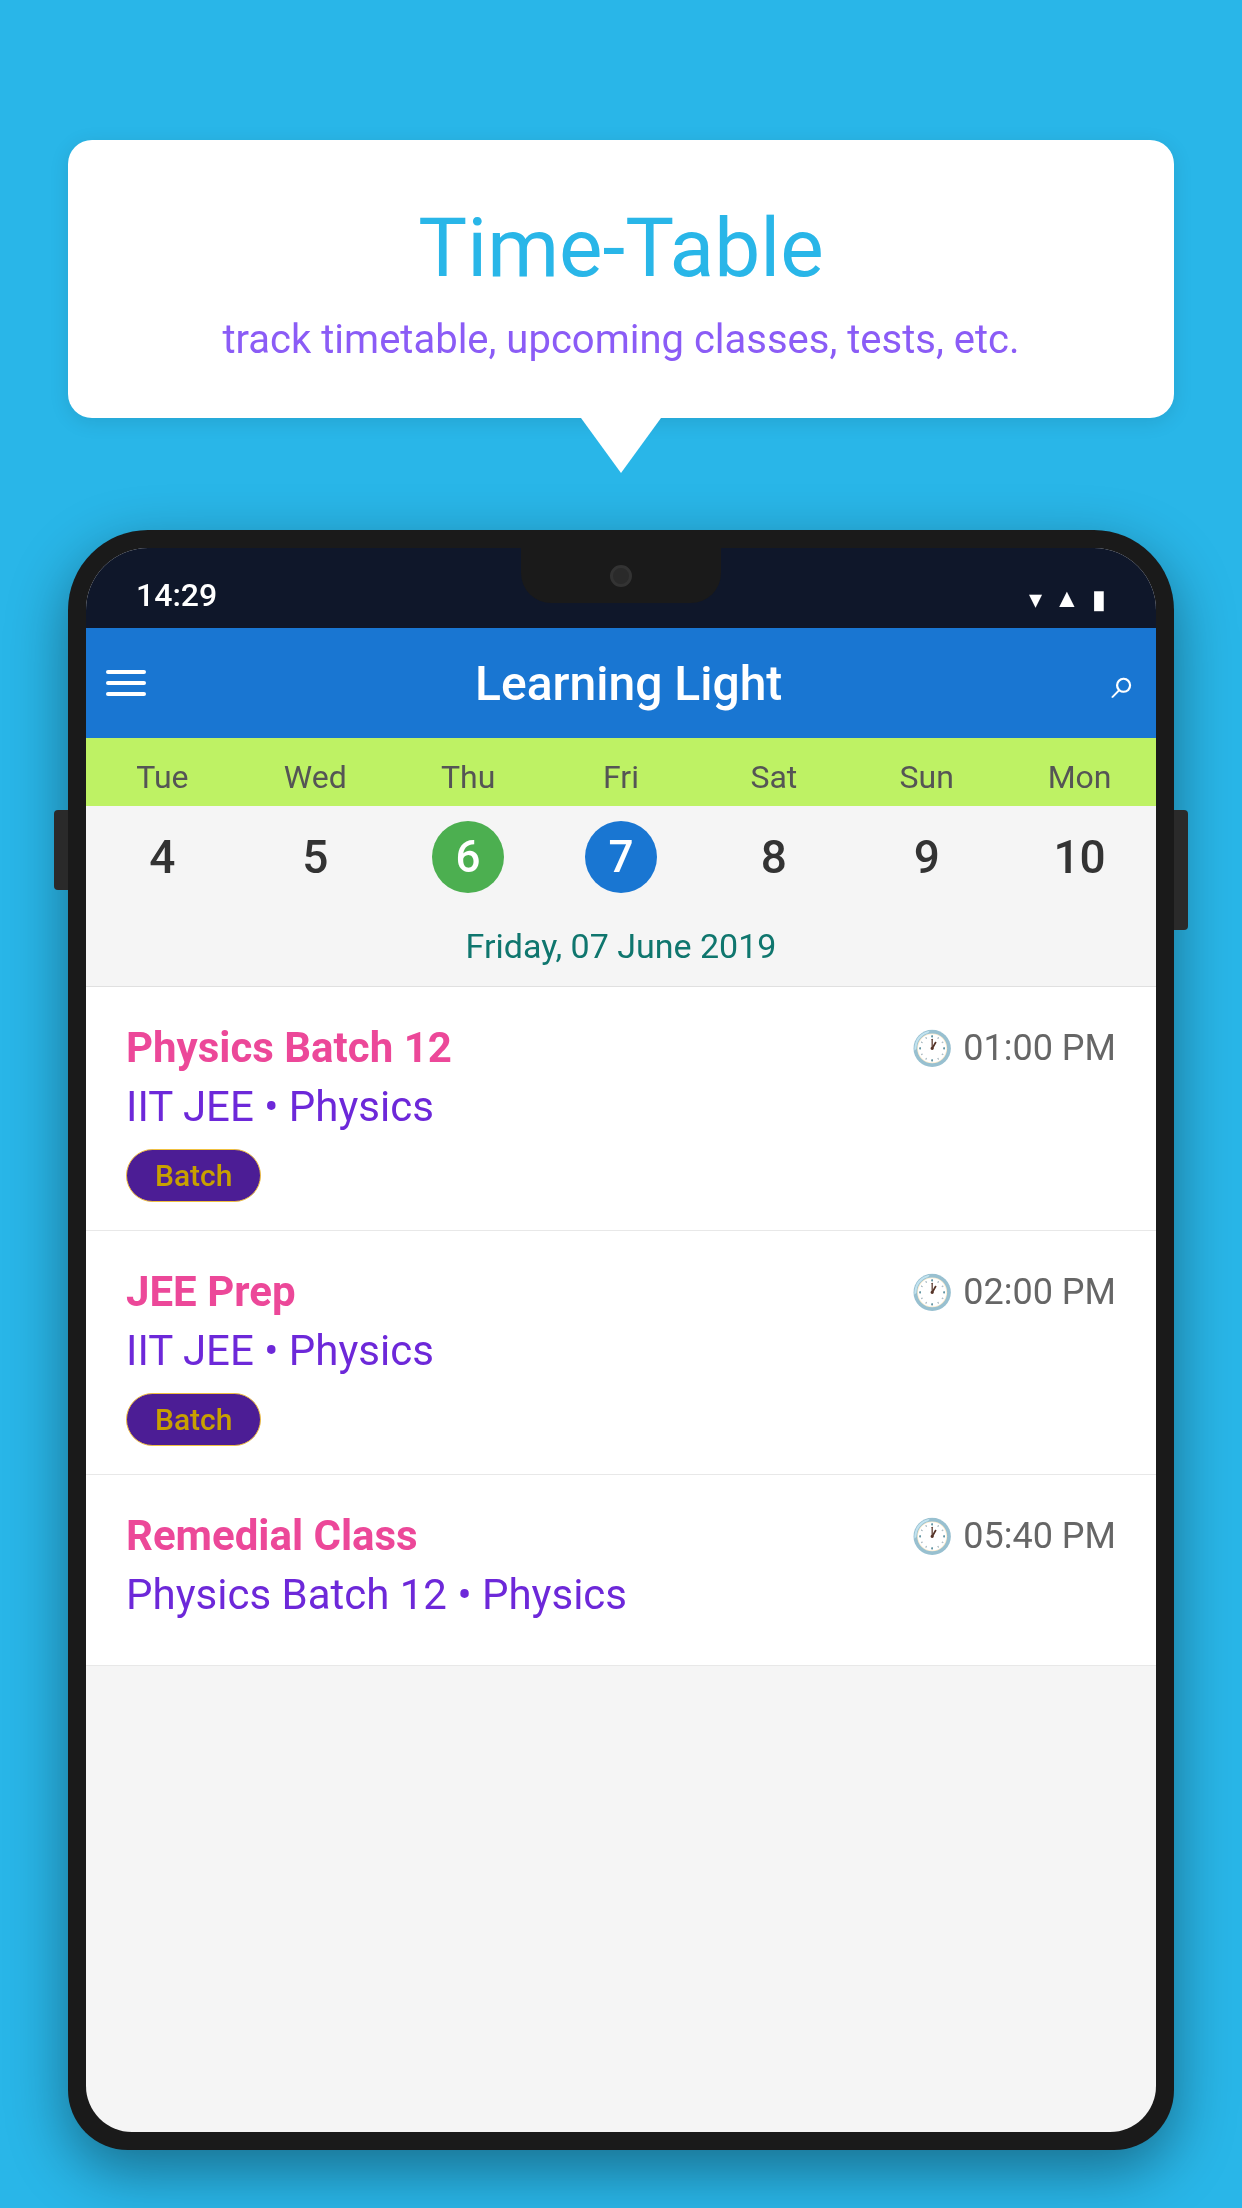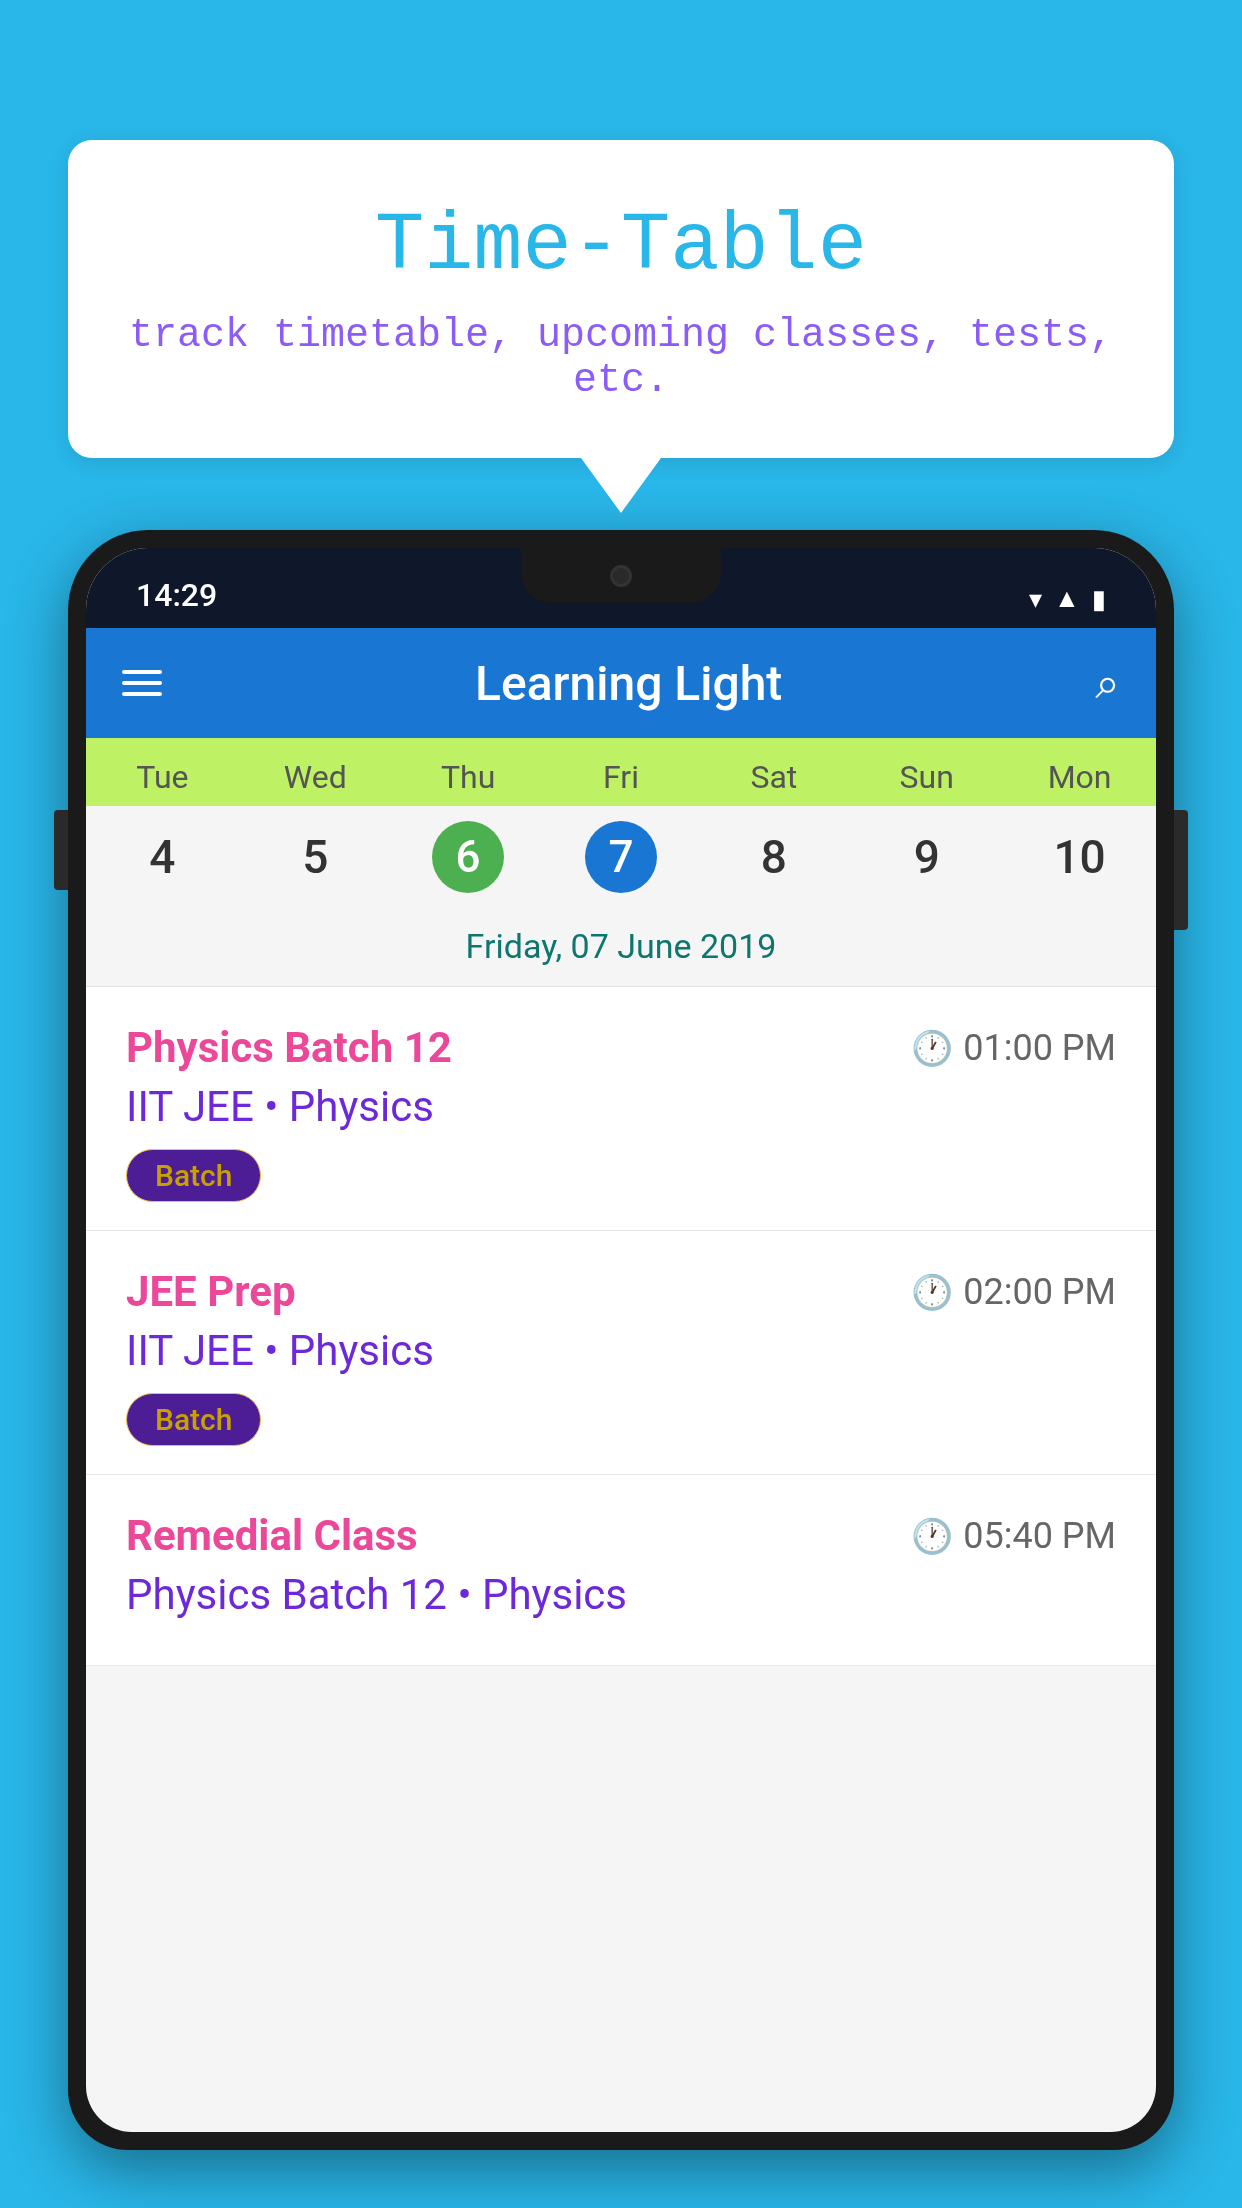--- a/index.html
+++ b/index.html
@@ -13,21 +13,20 @@
       overflow: hidden;
       position: relative;
     }
 
     
     .speech-bubble-container {
       position: absolute;
       top: 140px;
       left: 68px;
       right: 68px;
-      font-family: Liberation Mono, monospace;
     }
 
     .speech-bubble {
       background: white;
       border-radius: 24px;
       padding: 60px 40px 55px;
       text-align: center;
       box-shadow: 0 4px 20px rgba(0,0,0,0.1);
     }
 
@@ -154,21 +153,21 @@
       color: white;
       font-size: 26px;
     }
 
     
     .app-bar {
       background: #1976D2;
       height: 110px;
       display: flex;
       align-items: center;
-      padding: 0 36px;
+      padding: 0 20px;
       gap: 30px;
     }
 
     .hamburger-icon {
       color: white;
       font-size: 40px;
       cursor: pointer;
       display: flex;
       flex-direction: column;
       gap: 7px;

